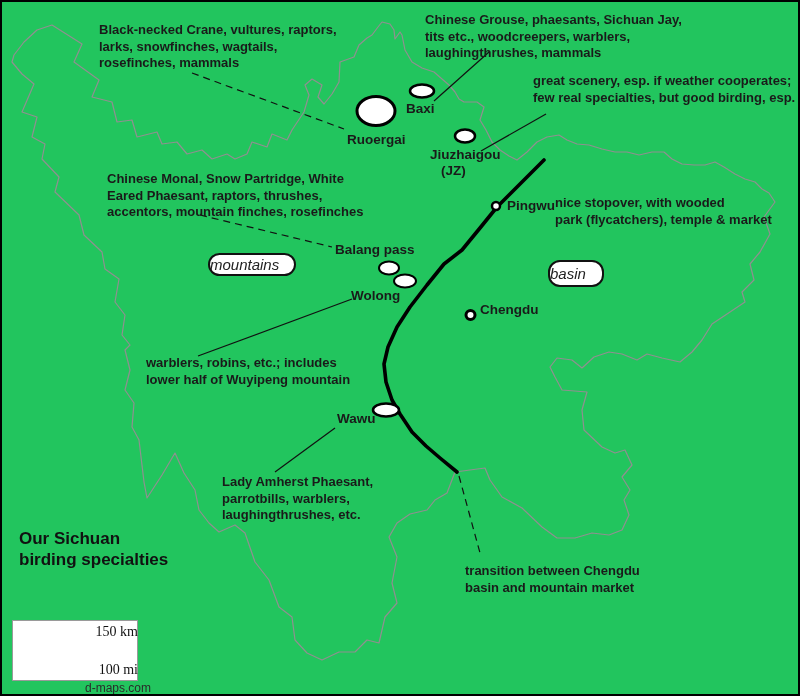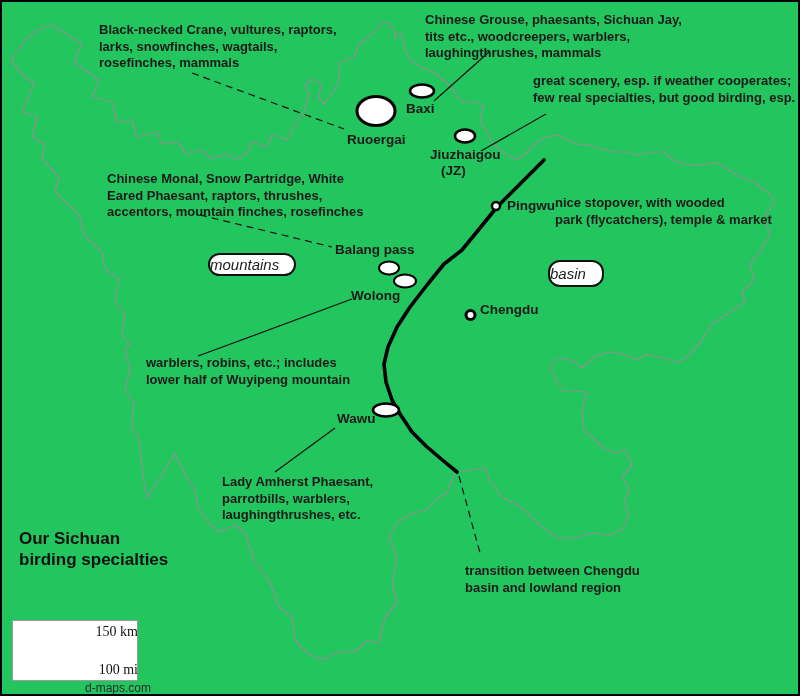--- a/index.html
+++ b/index.html
@@ -114,21 +114,21 @@
 
 
   <div class="note" style="left:220px;top:472px">
     <div>Lady Amherst Phaesant,</div>
     <div>parrotbills, warblers,</div>
     <div>laughingthrushes, etc.</div>
   </div>
 
   <div class="note" style="left:463px;top:561px">
     <div>transition between Chengdu</div>
-    <div>basin and lowland region</div>
+    <div>basin and mountain market</div>
   </div>
 
   <div class="place" style="left:345px;top:130px">Ruoergai</div>
   <div class="place" style="left:404px;top:99px">Baxi</div>
   <div class="place" style="left:428px;top:145px">Jiuzhaigou</div>
   <div class="place" style="left:439px;top:161px">(JZ)</div>
   <div class="place" style="left:505px;top:196px">Pingwu</div>
   <div class="place" style="left:333px;top:240px">Balang pass</div>
   <div class="place" style="left:349px;top:286px">Wolong</div>
   <div class="place" style="left:478px;top:300px">Chengdu</div>

